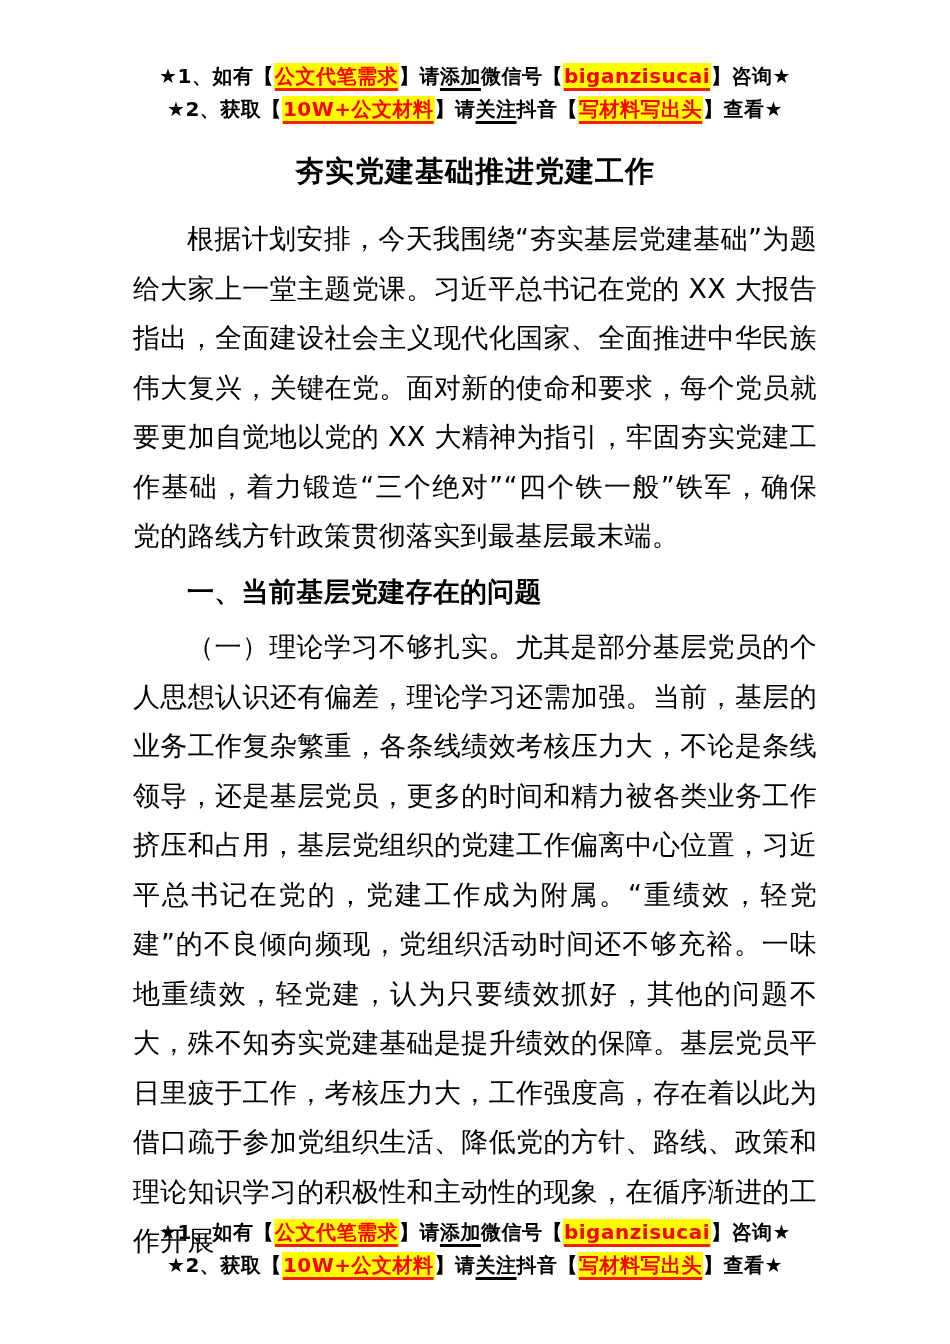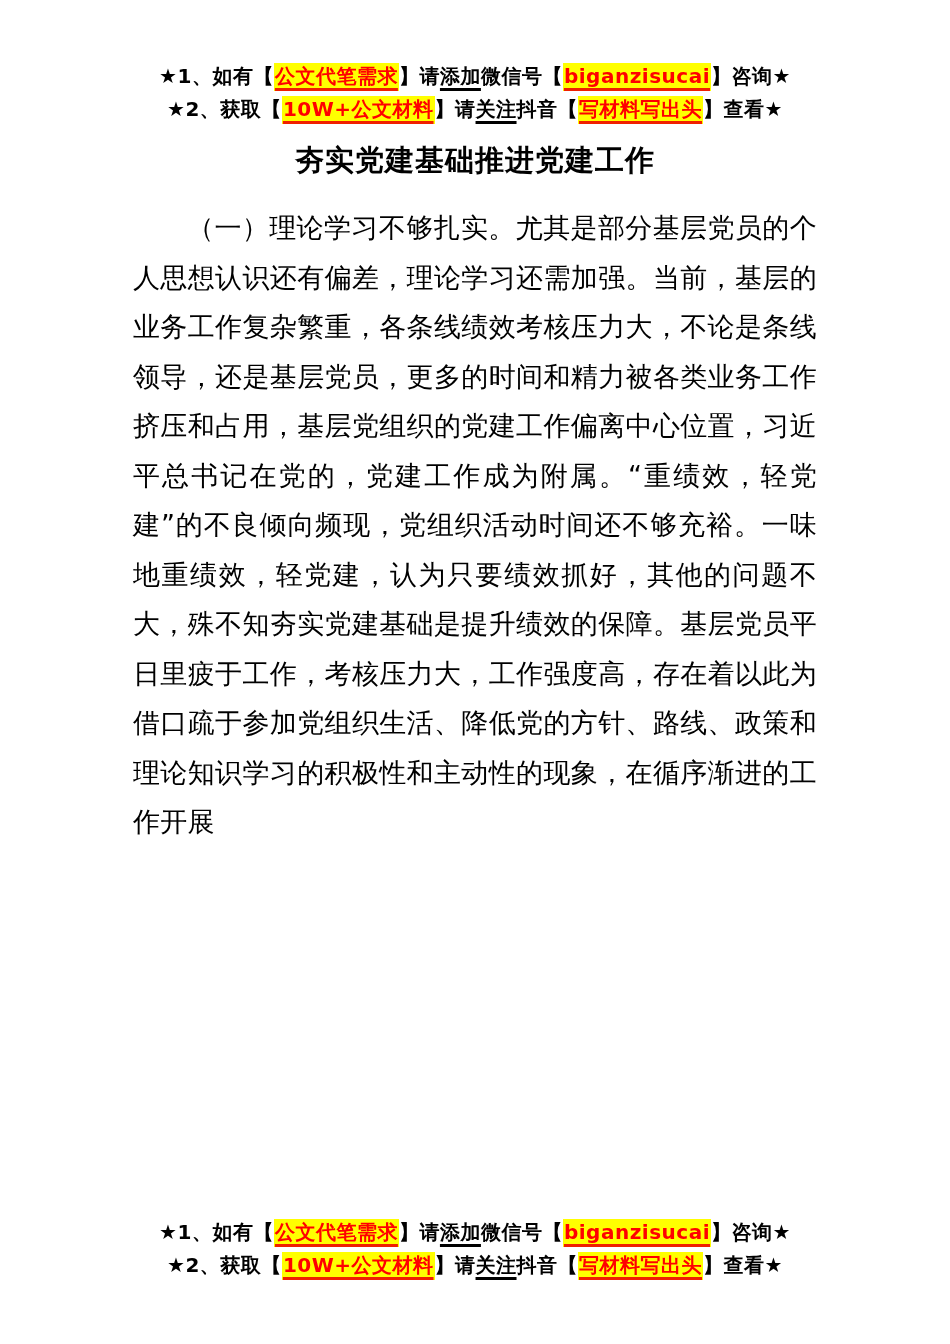--- a/index.html
+++ b/index.html
@@ -32,21 +32,21 @@
     text-underline-offset: 5px;
     padding: 1px 1px 3px 1px;
   }
   .promo .ul {
     text-decoration: underline;
     text-decoration-color: #000000;
     text-decoration-thickness: 2.5px;
     text-underline-offset: 5px;
   }
   .doc-title {
-    margin-top: 15px;
+    margin-top: 26px;
     text-align: center;
     font-size: 29px;
     font-weight: 700;
     letter-spacing: 1px;
   }
   .doc-body {
     margin-top: 22px;
     font-size: 27px;
     line-height: 49.5px;
     text-align: justify;
@@ -74,20 +74,22 @@
 <div class="page">
 
   <div class="promo">
     <div><span>★1、如有【</span><span class="hl">公文代笔需求</span><span>】请</span><span class="ul">添加</span><span>微信号【</span><span class="hl">biganzisucai</span><span>】咨询★</span></div>
     <div><span>★2、获取【</span><span class="hl">10W+公文材料</span><span>】请</span><span class="ul">关注</span><span>抖音【</span><span class="hl">写材料写出头</span><span>】查看★</span></div>
   </div>
 
   <h1 class="doc-title">夯实党建基础推进党建工作</h1>
 
   <div class="doc-body">
+    <p class="para">根据计划安排，今天我围绕“夯实基层党建基础”为题给大家上一堂主题党课。习近平总书记在党的 XX 大报告指出，全面建设社会主义现代化国家、全面推进中华民族伟大复兴，关键在党。面对新的使命和要求，每个党员就要更加自觉地以党的 XX 大精神为指引，牢固夯实党建工作基础，着力锻造“三个绝对”“四个铁一般”铁军，确保党的路线方针政策贯彻落实到最基层最末端。</p>
+    <h2 class="heading">一、当前基层党建存在的问题</h2>
     <p class="para para-2">（一）理论学习不够扎实。尤其是部分基层党员的个人思想认识还有偏差，理论学习还需加强。当前，基层的业务工作复杂繁重，各条线绩效考核压力大，不论是条线领导，还是基层党员，更多的时间和精力被各类业务工作挤压和占用，基层党组织的党建工作偏离中心位置，习近平总书记在党的，党建工作成为附属。“重绩效，轻党建”的不良倾向频现，党组织活动时间还不够充裕。一味地重绩效，轻党建，认为只要绩效抓好，其他的问题不大，殊不知夯实党建基础是提升绩效的保障。基层党员平日里疲于工作，考核压力大，工作强度高，存在着以此为借口疏于参加党组织生活、降低党的方针、路线、政策和理论知识学习的积极性和主动性的现象，在循序渐进的工作开展</p>
   </div>
 
   <div class="promo promo-footer">
     <div><span>★1、如有【</span><span class="hl">公文代笔需求</span><span>】请</span><span class="ul">添加</span><span>微信号【</span><span class="hl">biganzisucai</span><span>】咨询★</span></div>
     <div><span>★2、获取【</span><span class="hl">10W+公文材料</span><span>】请</span><span class="ul">关注</span><span>抖音【</span><span class="hl">写材料写出头</span><span>】查看★</span></div>
   </div>
 
 </div>
 

